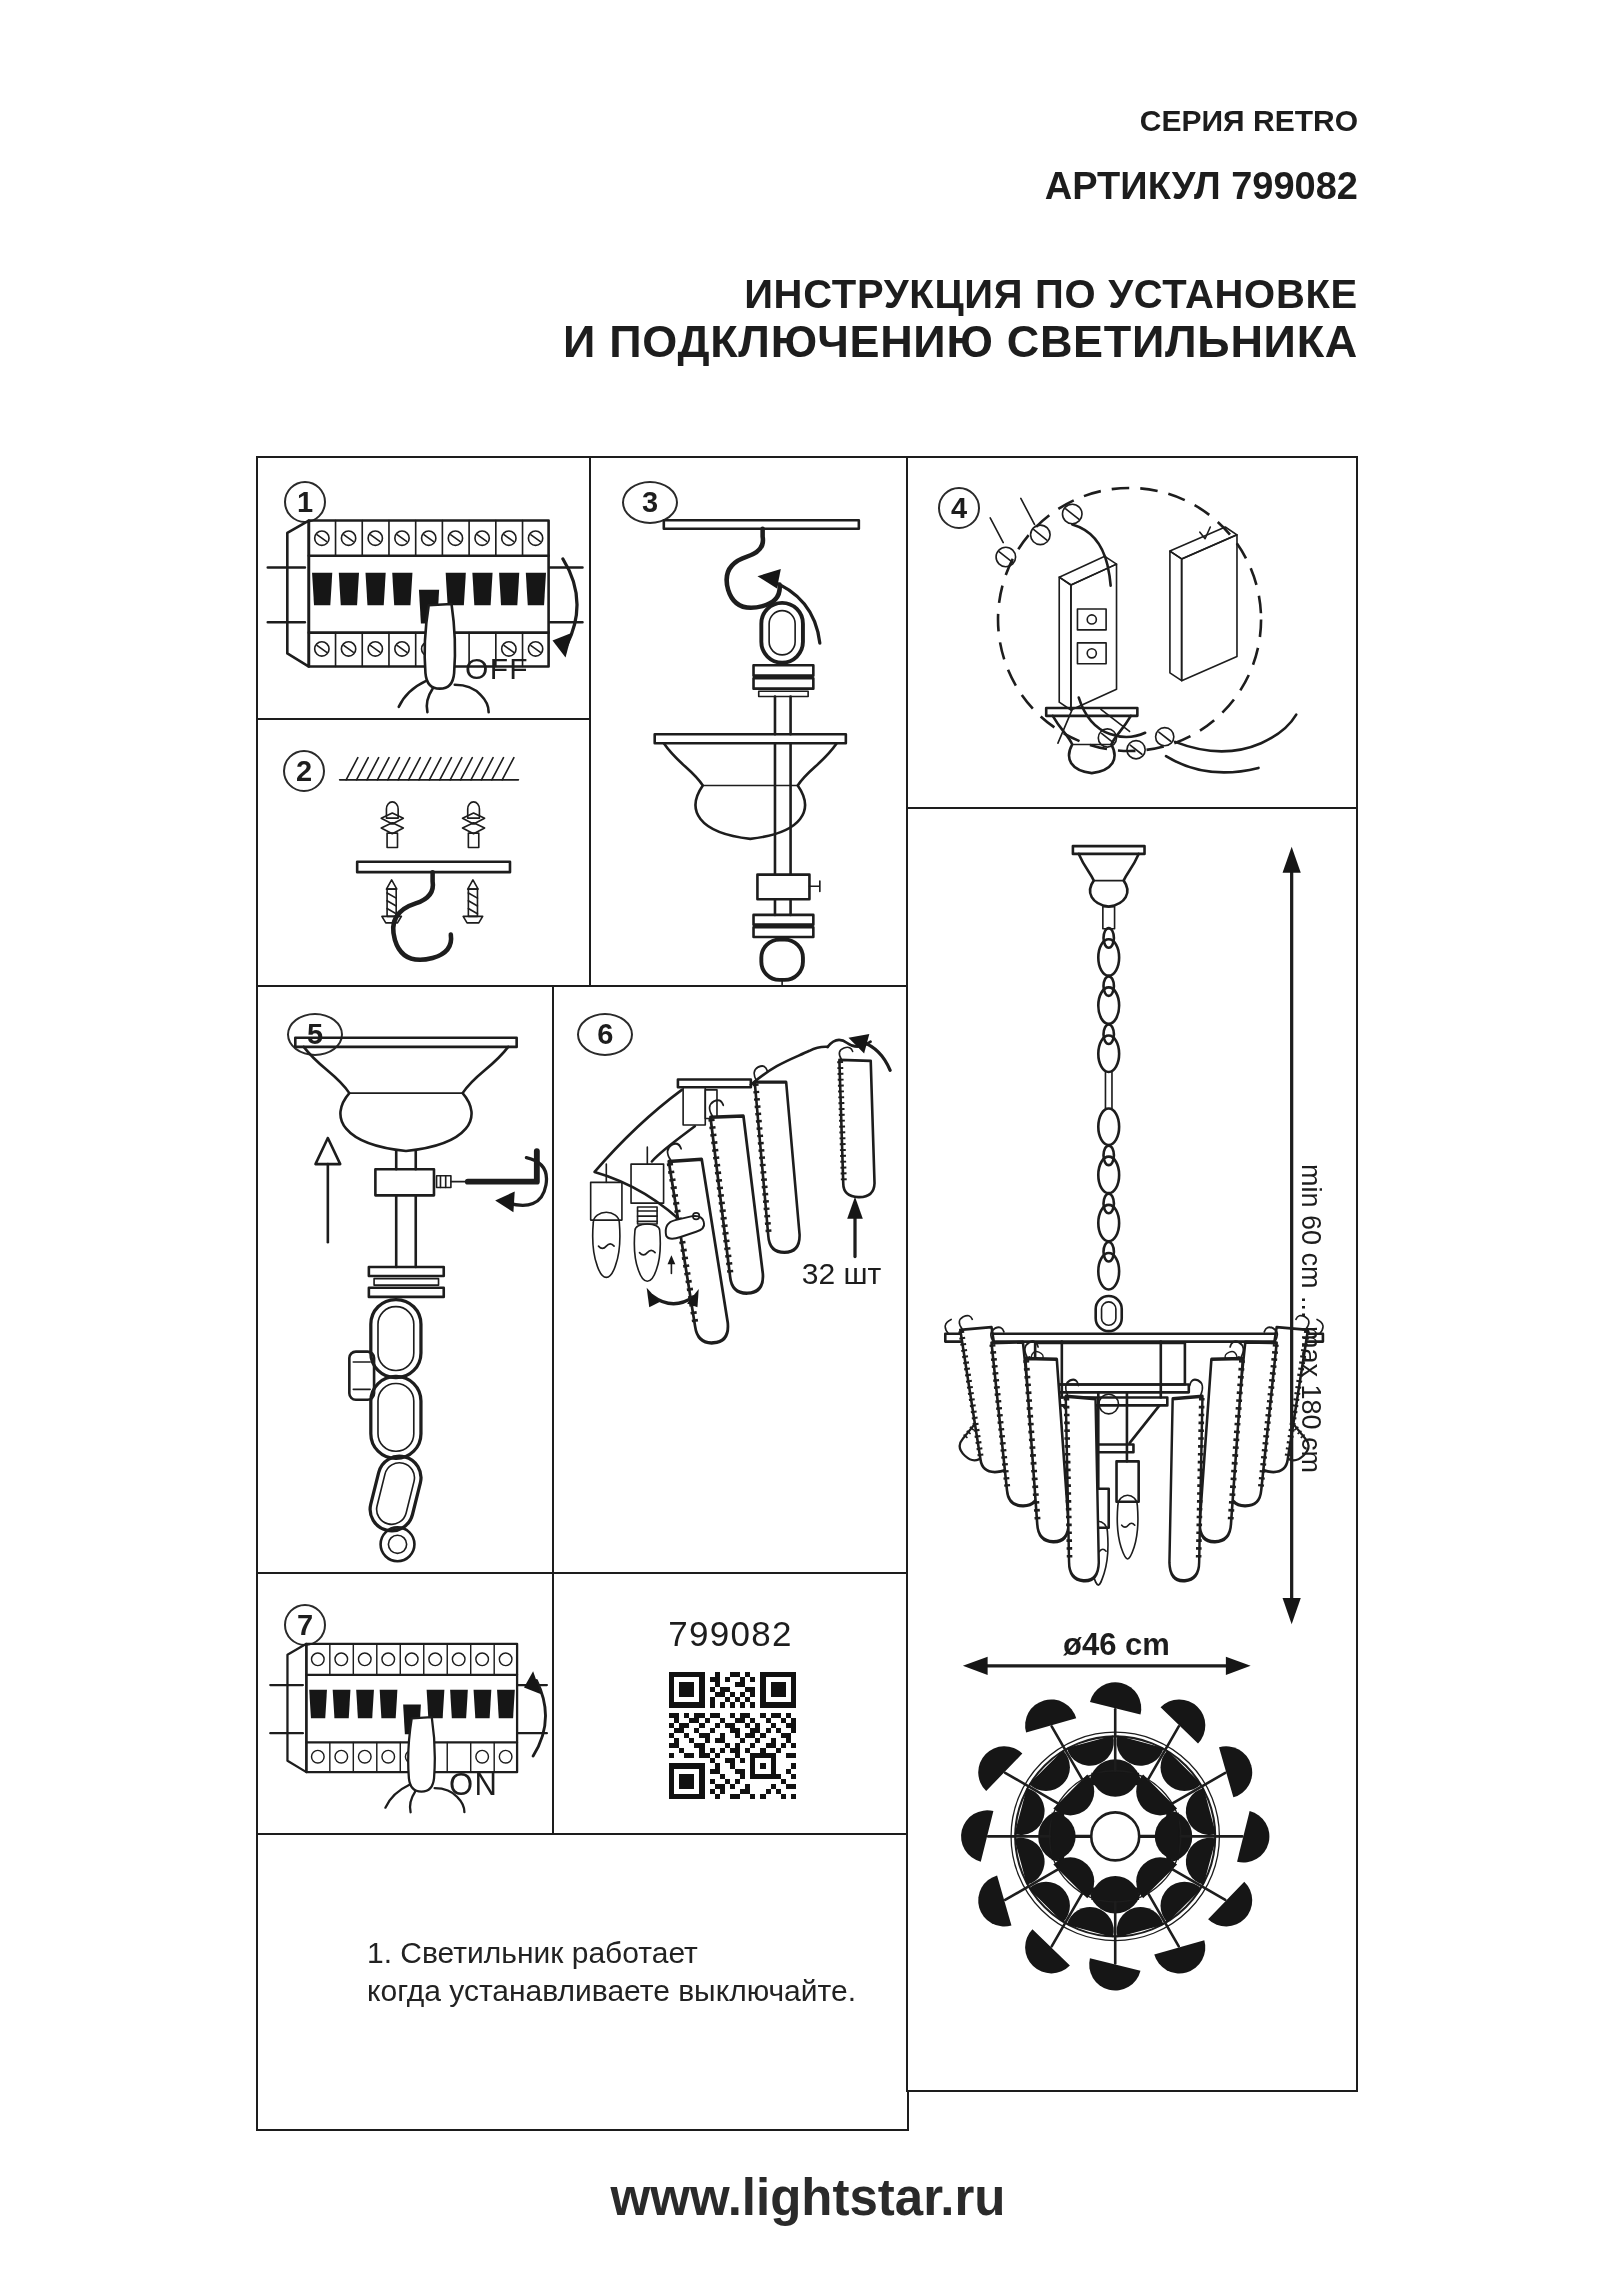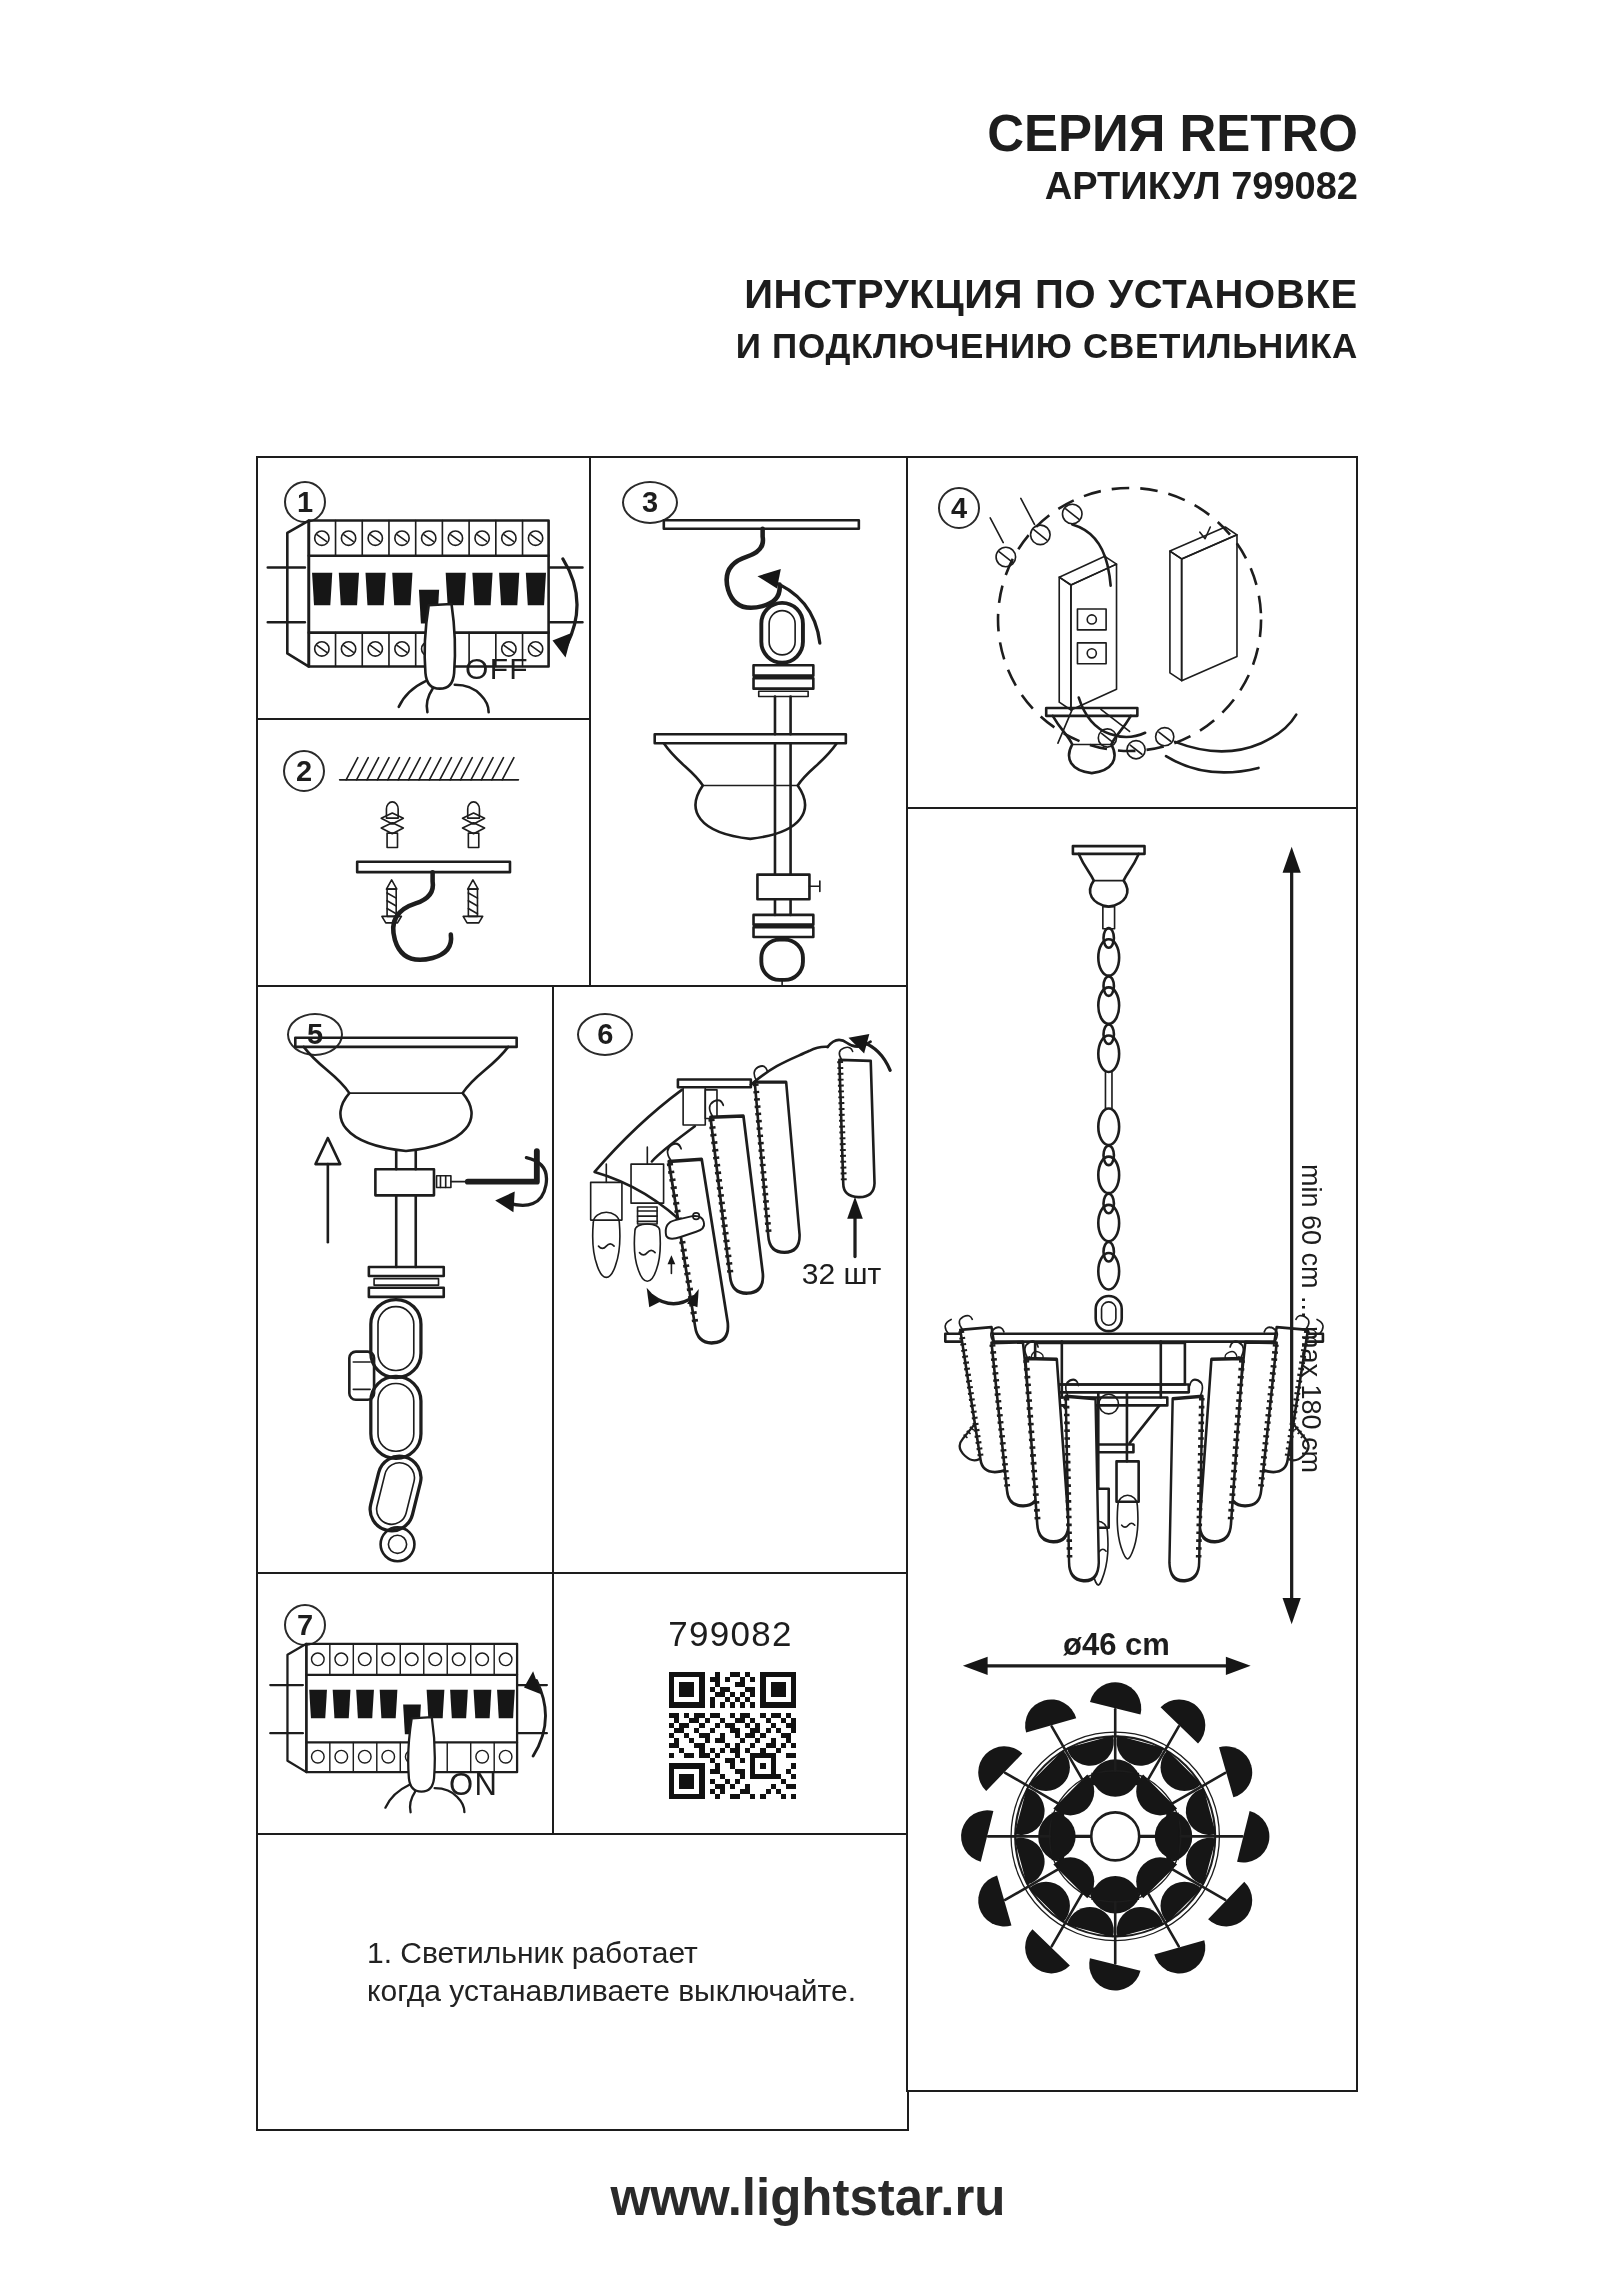--- a/index.html
+++ b/index.html
@@ -13,24 +13,24 @@
              font-weight:700;font-size:79px;line-height:1;letter-spacing:-1.3px;transform:scaleX(.60);color:#262626}
   .logo-w1{top:26px}
   .logo-w2{top:91px}
   .logo-w3{position:absolute;left:0;width:100%;top:165px;text-align:center;font-weight:300;font-size:30px;
            letter-spacing:13px;text-indent:13px;color:#2b2b2b}
   .flag{position:absolute;left:35px;top:210px;width:148px;height:9px;border:1.3px solid #3a3a3a;display:flex}
   .flag span{flex:1}
   .fg{background:#31a636}.fw{background:#ffffff}.fr{background:#e2001a}
 
   .hdr{position:absolute;right:258px;text-align:right;font-weight:700;white-space:nowrap}
-  .hdr-series {top:104px;font-size:51px}
+  .hdr-series {top:104px;font-size:30px}
   .hdr-article{top:165px;font-size:38px}
   .hdr-t1{top:272px;font-size:40px;letter-spacing:0.7px}
-  .hdr-t2{top:326px;font-size:35px;letter-spacing:0.7px}
+  .hdr-t2{top:316px;font-size:45px;letter-spacing:0.7px}
 
   
   .panel{position:absolute;border:2.6px solid #1d1d1d;background:#fff;box-sizing:border-box}
   .p1{left:256px;top:456px;width:336px;height:265px}
   .p2{left:256px;top:718px;width:336px;height:270px}
   .p3{left:589px;top:456px;width:320px;height:532px}
   .p4{left:906px;top:456px;width:452px;height:354px}
   .p5{left:256px;top:985px;width:299px;height:589px}
   .p6{left:552px;top:985px;width:357px;height:589px}
   .p7{left:256px;top:1572px;width:299px;height:264px}

